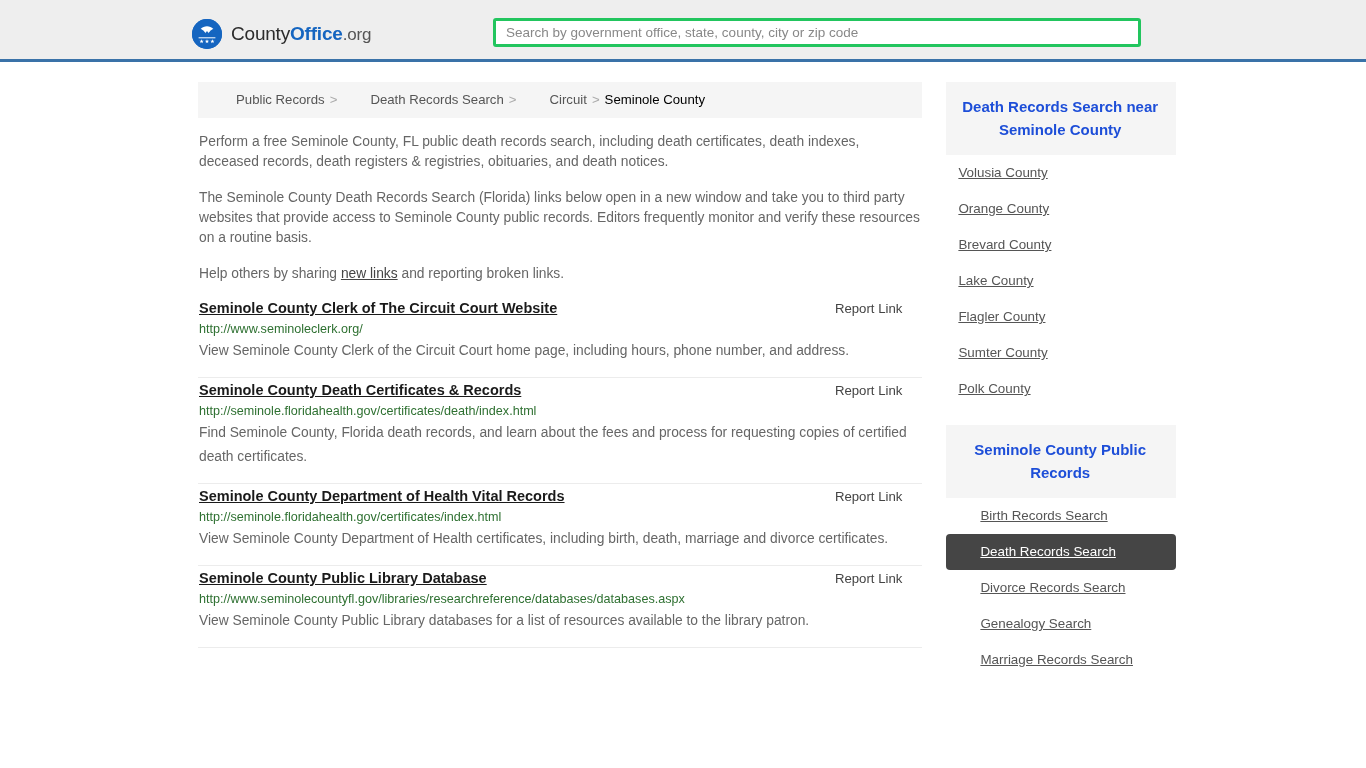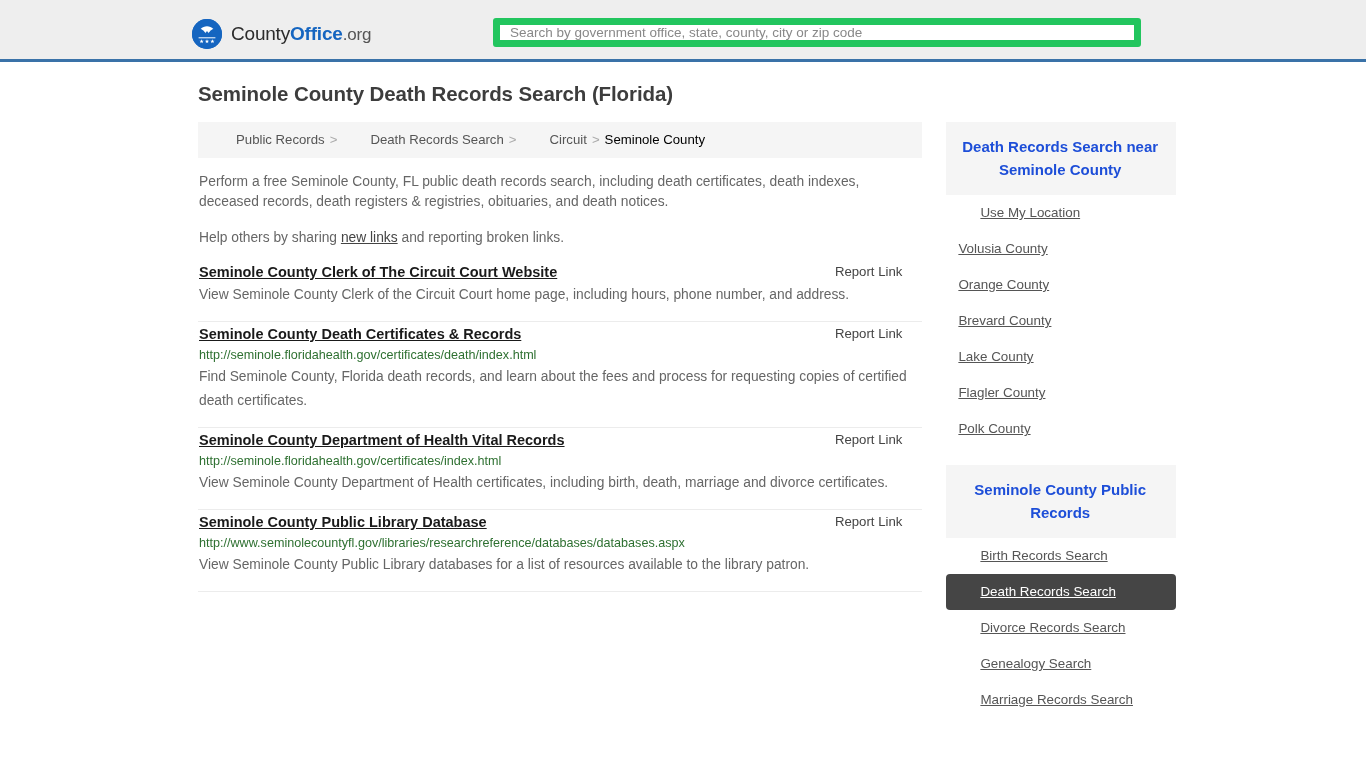--- a/index.html
+++ b/index.html
@@ -54,21 +54,21 @@
   #header-search-wrap {
     position: absolute;
     left: 493px;
     top: 18px;
     width: 648px;
     height: 29px;
   }
   #header-search {
     width: 100%;
     height: 29px;
-    border: 7px solid #22c55e;
+    border: 3px solid #22c55e;
     border-radius: 3px;
     background: #ffffff;
     font-size: 13.5px;
     color: #333;
     padding: 0 10px;
     font-family: "Liberation Sans", sans-serif;
     outline: none;
   }
   #header-search::placeholder { color: #888888; }
 
@@ -133,21 +133,21 @@
   .link-item {
     border-bottom: 1px solid #ececec;
     padding: 0 0 14px 0;
     margin-bottom: 4px;
     position: relative;
   }
   .link-item:first-child { }
   .link-row {
     display: flex;
     justify-content: space-between;
-    align-items: flex-start;
+    align-items: flex-end;
     gap: 22px;
   }
   .link-title {
     font-size: 14.5px;
     font-weight: bold;
     color: #1a1a1a;
     text-decoration: underline;
     padding-left: 1px;
   }
   .report-link {
@@ -223,40 +223,41 @@
   </a>
 
   <div id="header-search-wrap">
     <input id="header-search" type="text" placeholder="Search by government office, state, county, city or zip code" style="">
   </div>
 </div>
 
 <div id="page">
   <div id="container">
 
-    <h1 id="page-title">Seminole County Death Records Search (Florida)</h1>
 
     <div id="columns">
 
       <div id="main-col">
 
         <nav id="breadcrumb">
           <a href="#">Public Records</a><span class="sep">&gt;</span><a href="#">Death Records Search</a><span class="sep">&gt;</span><a href="#">Circuit</a><span class="sep">&gt;</span><span class="crumb-current">Seminole County</span>
         </nav>
 
         <p class="intro-p">Perform a free Seminole County, FL public death records search, including death certificates, death indexes, deceased records, death registers &amp; registries, obituaries, and death notices.</p>
+        <p class="intro-p">The Seminole County Death Records Search (Florida) links below open in a new window and take you to third party websites that provide access to Seminole County public records. Editors frequently monitor and verify these resources on a routine basis.</p>
         <p class="intro-p"><span>Help others by sharing </span><a href="#">new links</a><span> and reporting broken links.</span></p>
 
         <div id="link-list">
 
           <div class="link-item">
             <div class="link-row">
               <a class="link-title" href="#">Seminole County Clerk of The Circuit Court Website</a>
               <a class="report-link" href="#">Report Link</a>
             </div>
+            <a class="link-url" href="#">http://www.seminoleclerk.org/</a>
             <div class="link-desc">View Seminole County Clerk of the Circuit Court home page, including hours, phone number, and address.</div>
           </div>
 
           <div class="link-item">
             <div class="link-row">
               <a class="link-title" href="#">Seminole County Death Certificates &amp; Records</a>
               <a class="report-link" href="#">Report Link</a>
             </div>
             <a class="link-url" href="#">http://seminole.floridahealth.gov/certificates/death/index.html</a>
             <div class="link-desc">Find Seminole County, Florida death records, and learn about the fees and process for requesting copies of certified death certificates.</div>
@@ -281,37 +282,37 @@
           </div>
 
         </div>
       </div>
 
       <div id="side-col">
 
         <div class="side-block">
           <div class="side-header">Death Records Search near Seminole County</div>
           <ul class="side-list">
-            <li class="indented">
-                <a href="#">Use My Location</a>
-              </li>
             <li>
                 <a href="#">Volusia County</a>
               </li>
             <li>
                 <a href="#">Orange County</a>
               </li>
             <li>
                 <a href="#">Brevard County</a>
               </li>
             <li>
                 <a href="#">Lake County</a>
               </li>
             <li>
                 <a href="#">Flagler County</a>
+              </li>
+            <li>
+                <a href="#">Sumter County</a>
               </li>
             <li>
                 <a href="#">Polk County</a>
               </li>
           </ul>
         </div>
 
         <div class="side-block">
           <div class="side-header">Seminole County Public Records</div>
           <ul class="side-list">

